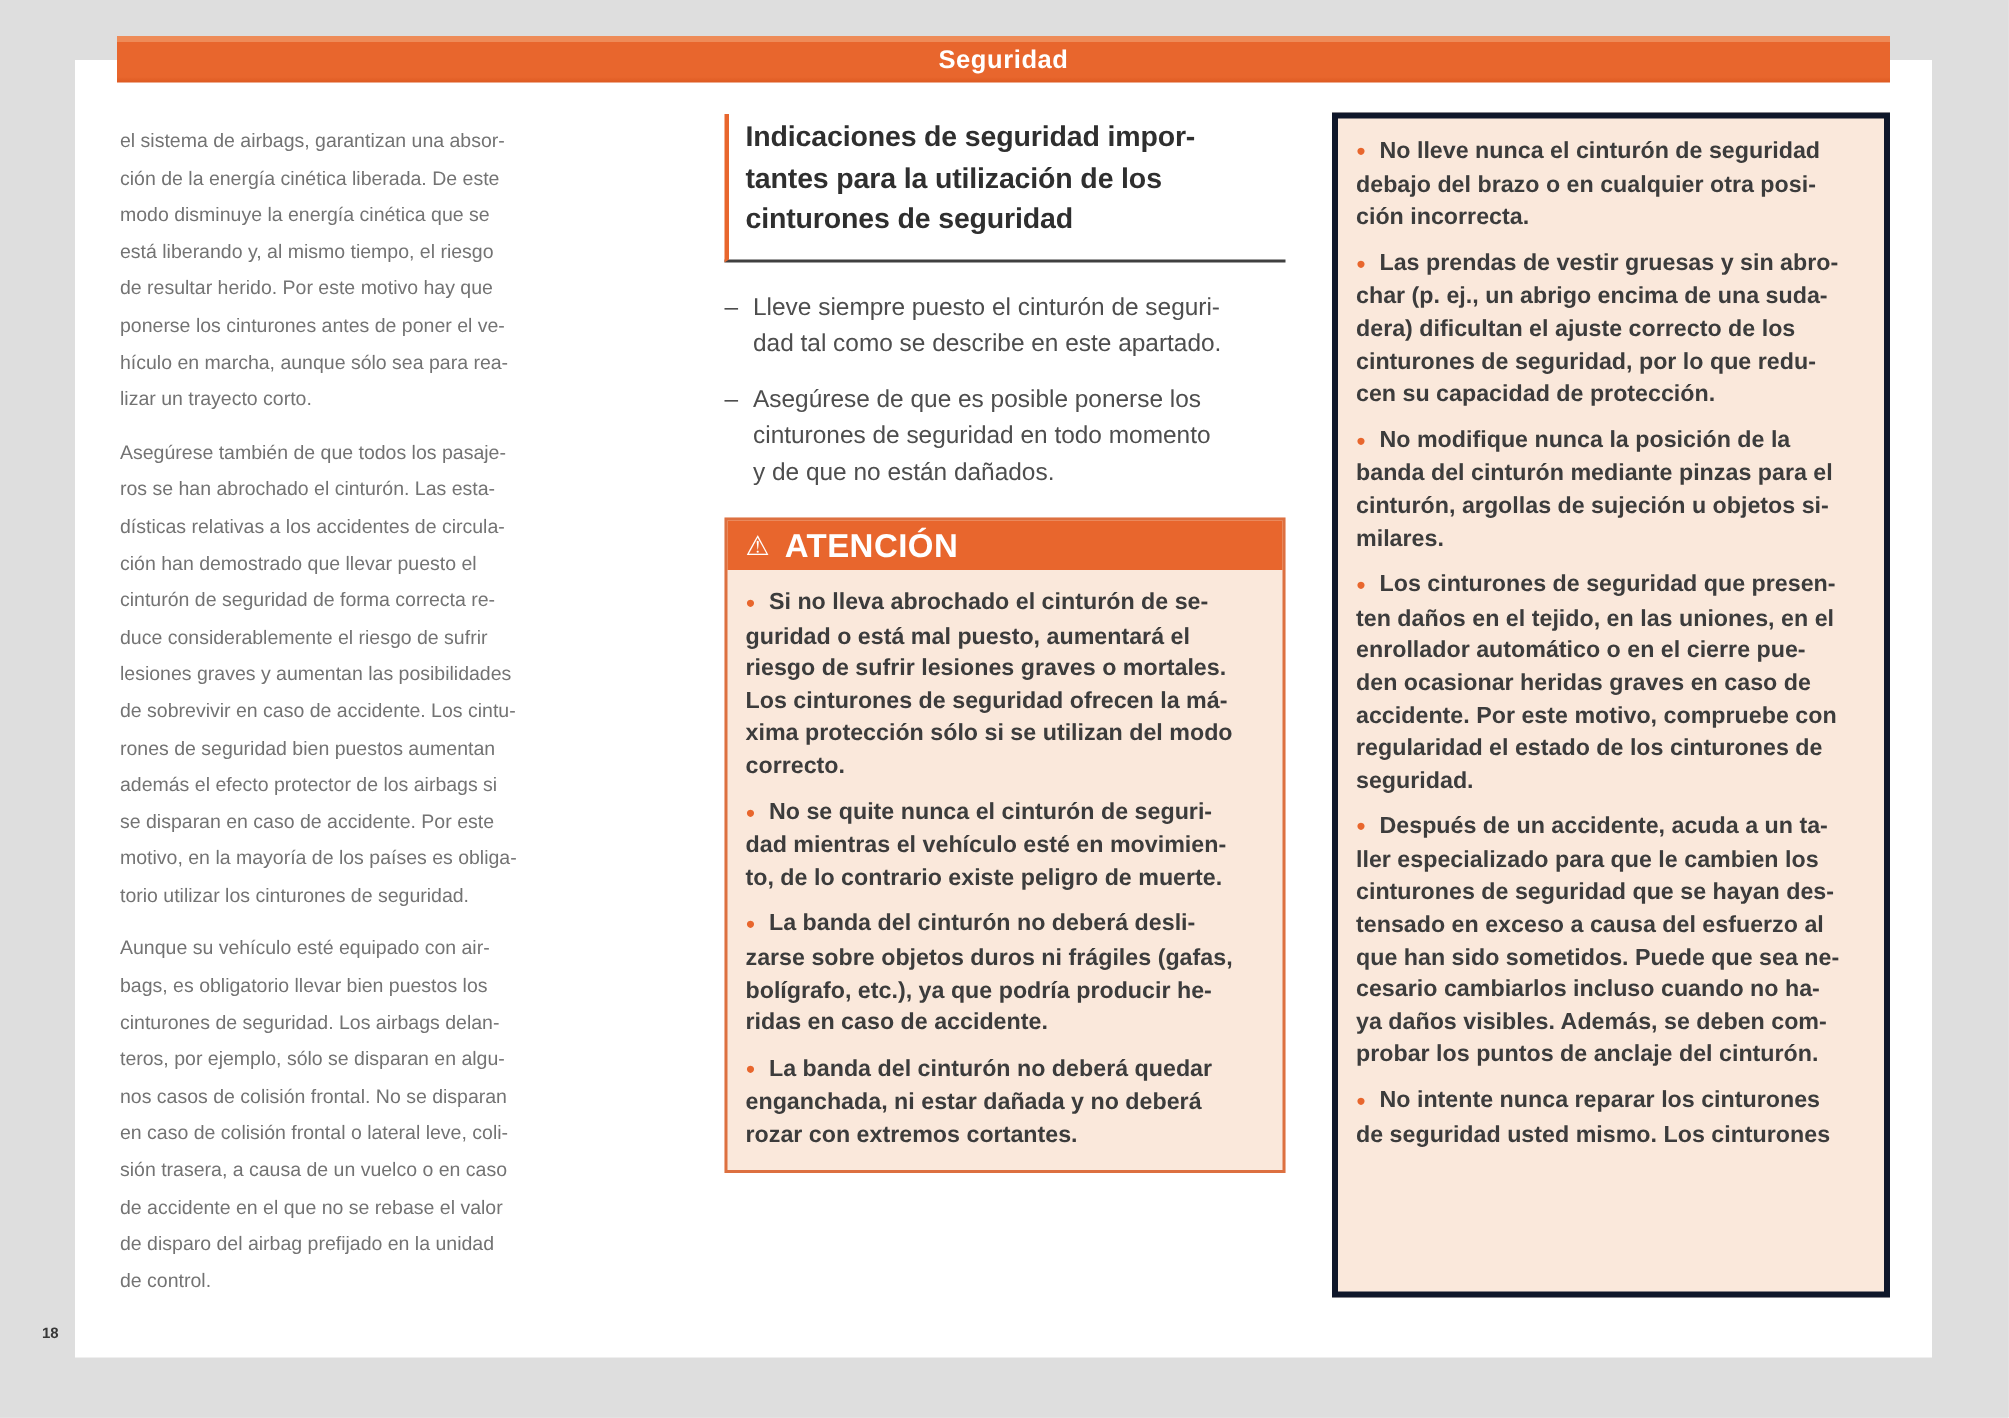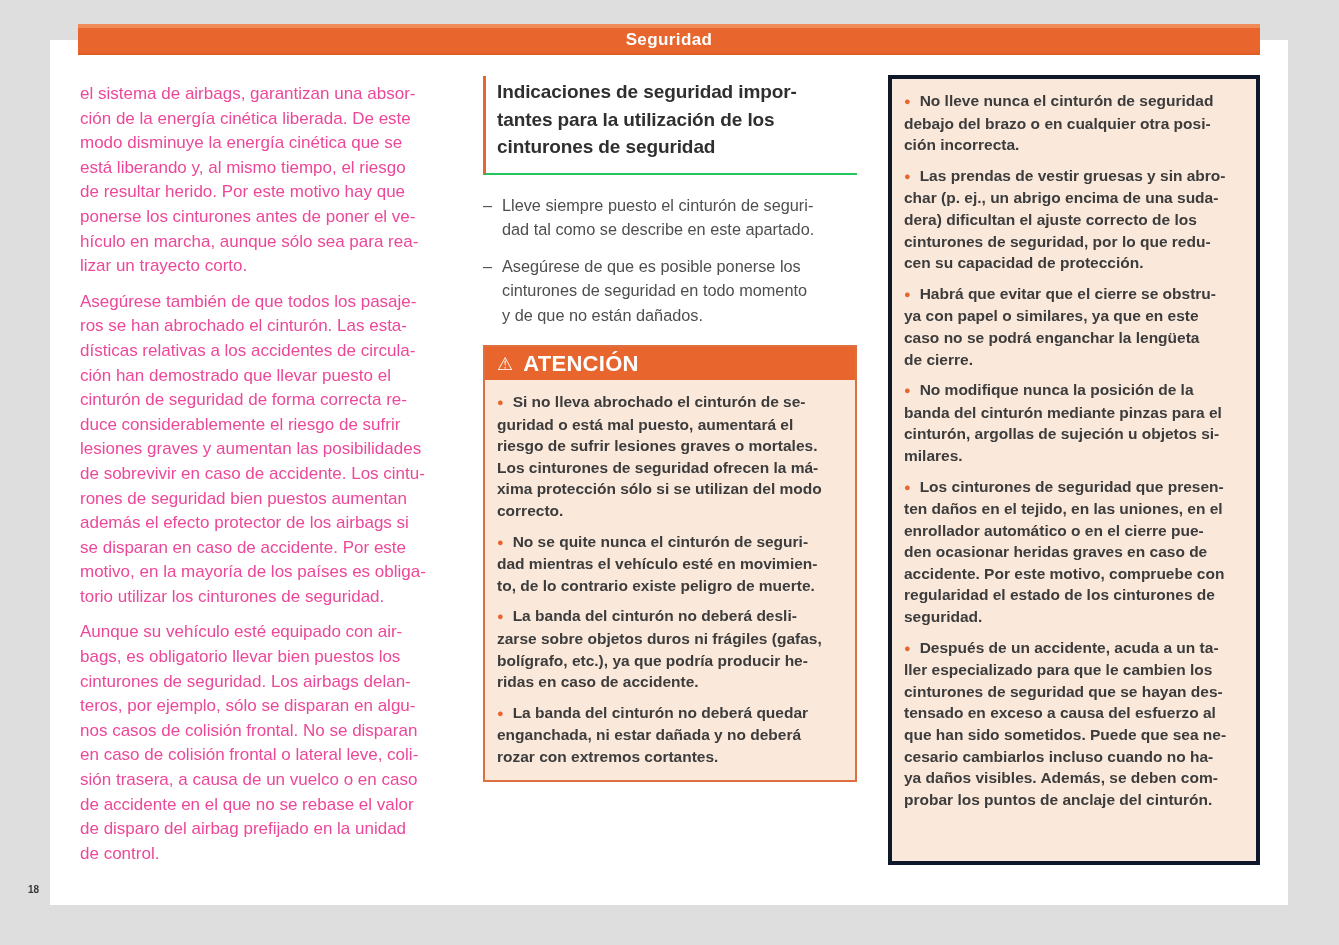--- a/index.html
+++ b/index.html
@@ -33,29 +33,29 @@
   .col1{left:30px;top:42px;width:380px;}
   .col2{left:433px;top:36px;width:374px;}
   .col3{
     left:838px;top:35px;width:372px;height:790px;
     box-sizing:border-box;
     border:4px solid #0f172a;background:#fae8db;
     padding:11px 12px 10px 12px;
   }
   .body-par{
     margin:0 0 11px 0;
-    font-size:17px;line-height:24.6px;color:#ec4899;
+    font-size:13px;line-height:24.6px;color:#737373;
     white-space:pre-line;
   }
   
   .section-heading{
     margin:0 0 18px 0;
     font-size:19px;font-weight:700;line-height:27.5px;color:#2f2f2f;
     border-left:3px solid #e8662d;
-    border-bottom:2px solid #22c55e;
+    border-bottom:2px solid #404040;
     padding:2px 0 12px 11px;
     white-space:pre-line;
     letter-spacing:-.1px;
   }
   .dash-list{margin:0 0 18px 0;}
   .dash-item{
     display:flex;
     font-size:16.3px;line-height:24.5px;color:#4e4e4e;
     margin-bottom:12px;
   }
@@ -180,41 +180,39 @@
 
     <div class="col col3">
       <div class="bullet"><span class="dot">●</span><span class="btext">No lleve nunca el cinturón de seguridad
 debajo del brazo o en cualquier otra posi-
 ción incorrecta.</span></div>
       <div class="bullet"><span class="dot">●</span><span class="btext">Las prendas de vestir gruesas y sin abro-
 char (p. ej., un abrigo encima de una suda-
 dera) dificultan el ajuste correcto de los
 cinturones de seguridad, por lo que redu-
 cen su capacidad de protección.</span></div>
-      <div class="bullet"><span class="dot">●</span><span class="btext">Habrá que evitar que el cierre se obstru-
-ya con papel o similares, ya que en este
-caso no se podrá enganchar la lengüeta
-de cierre.</span></div>
       <div class="bullet"><span class="dot">●</span><span class="btext">No modifique nunca la posición de la
 banda del cinturón mediante pinzas para el
 cinturón, argollas de sujeción u objetos si-
 milares.</span></div>
       <div class="bullet"><span class="dot">●</span><span class="btext">Los cinturones de seguridad que presen-
 ten daños en el tejido, en las uniones, en el
 enrollador automático o en el cierre pue-
 den ocasionar heridas graves en caso de
 accidente. Por este motivo, compruebe con
 regularidad el estado de los cinturones de
 seguridad.</span></div>
       <div class="bullet"><span class="dot">●</span><span class="btext">Después de un accidente, acuda a un ta-
 ller especializado para que le cambien los
 cinturones de seguridad que se hayan des-
 tensado en exceso a causa del esfuerzo al
 que han sido sometidos. Puede que sea ne-
 cesario cambiarlos incluso cuando no ha-
 ya daños visibles. Además, se deben com-
 probar los puntos de anclaje del cinturón.</span></div>
+      <div class="bullet"><span class="dot">●</span><span class="btext">No intente nunca reparar los cinturones
+de seguridad usted mismo. Los cinturones</span></div>
     </div>
 
   </div>
 
   <div class="pagenum">18</div>
 </div>
 
 </body></html>

